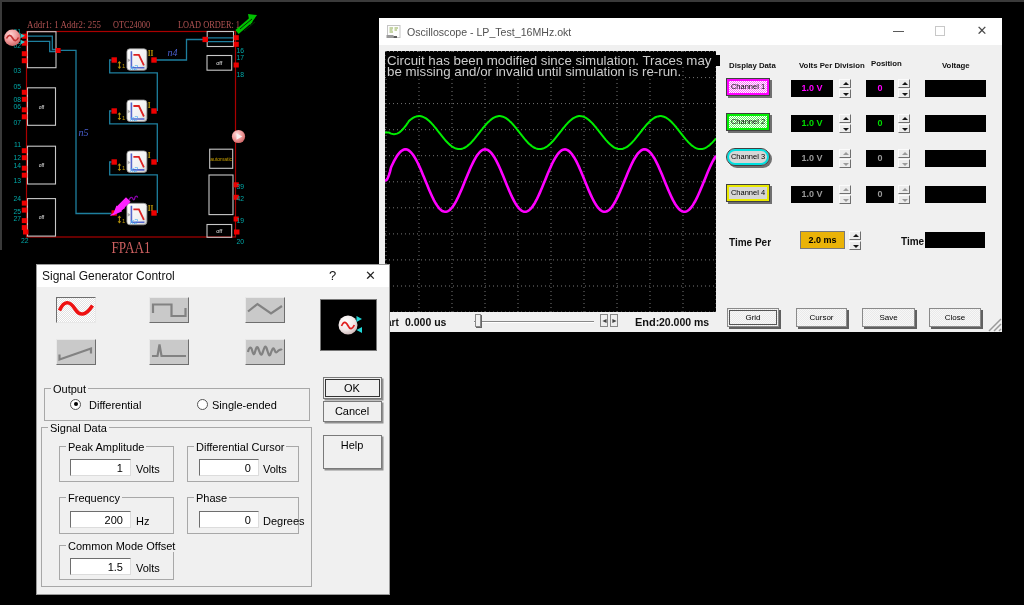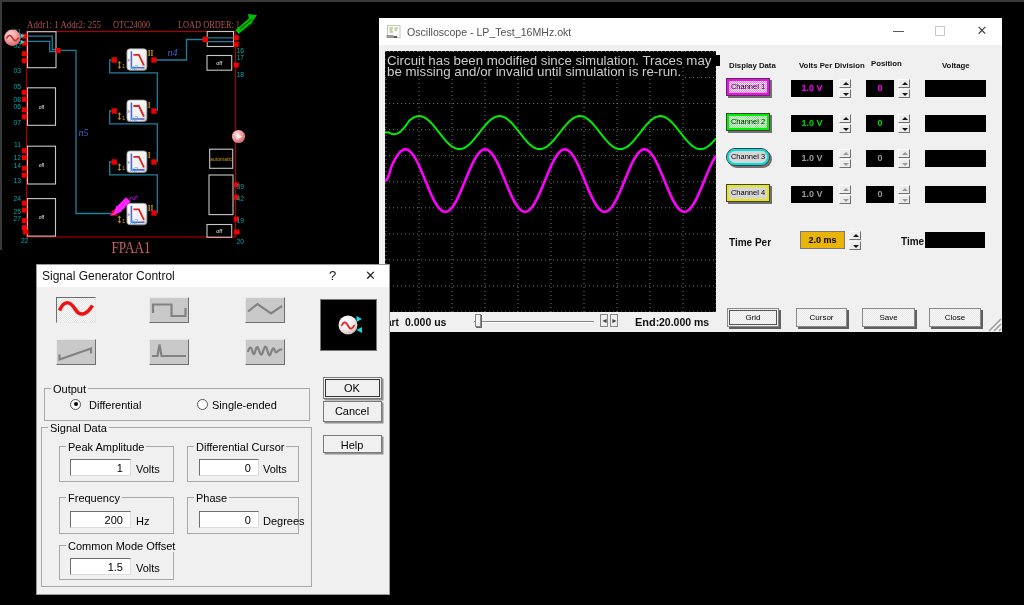--- a/index.html
+++ b/index.html
@@ -435,21 +435,21 @@
         </defs>
       <circle cx="27" cy="25" r="9.5" fill="url(#pball)"></circle>
       <path d="M20.5,26 q3.2,-7 6.4,-0.5 q3.2,6.5 6.4,-0.5" fill="none" stroke="#e02020" stroke-width="1.7"></path>
       <polygon points="35.5,16 41,19 35.5,22 " fill="#20d8d8"></polygon>
       <polygon points="41,27 35.5,30 41,33" fill="#20d8d8"></polygon>
     </svg>
   </div>
 
   <div class="pbtn" style="left:285.5px;top:101.5px;outline:1.5px solid #333;outline-offset:-3px;line-height:20px;margin-top:10px;">OK</div>
   <div class="pbtn" style="left:285.5px;top:135.5px;height:21px;line-height:19px;">Cancel</div>
-  <div class="pbtn" style="left:285.5px;top:170px;height:18px;line-height:19px;">Help</div>
+  <div class="pbtn" style="left:285.5px;top:170px;height:34px;line-height:19px;">Help</div>
 
   <div class="grp" style="left:7px;top:123px;width:266px;height:33px;">
       <b>Output</b>
     <div class="radio on" style="left:25px;top:9.5px;"></div>
     <div class="rlbl" style="left:44px;top:10px;">Differential</div>
     <div class="radio" style="left:152px;top:9.5px;"></div>
     <div class="rlbl" style="left:167px;top:10px;">Single-ended</div>
   </div>
 
   <div class="grp" style="left:4px;top:162px;width:271px;height:160px;">

